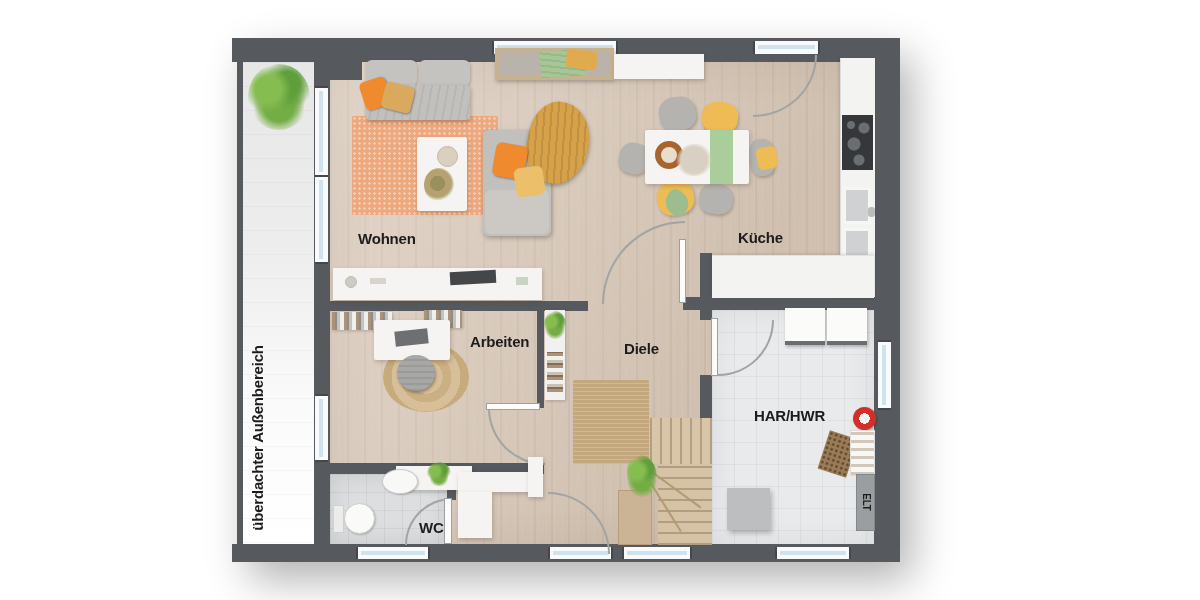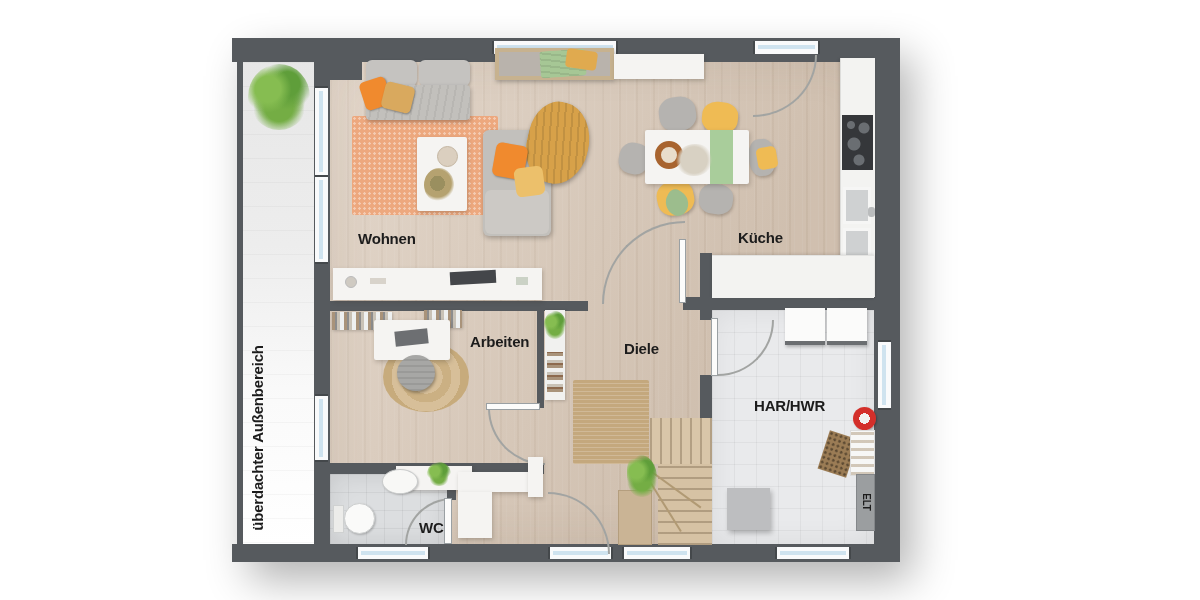--- a/index.html
+++ b/index.html
@@ -179,18 +179,18 @@
   <div class="a" style="left:382px;top:469px;width:36px;height:25px;border-radius:50%;background:#f8f8f6;border:1px solid #c9cbcb;box-sizing:border-box;box-shadow:1px 1px 2px rgba(0,0,0,.2);"></div>
   <div class="a" style="left:333px;top:505px;width:11px;height:28px;background:#ececea;border:1px solid #cfd1d1;box-sizing:border-box;"></div>
   <div class="a" style="left:344px;top:503px;width:31px;height:31px;border-radius:50%;background:#fafaf9;border:1px solid #cdcfcf;box-sizing:border-box;box-shadow:1px 1px 2px rgba(0,0,0,.2);"></div>
 
   <div class="plant" style="left:248px;top:64px;width:62px;height:66px;"></div>
 
   <div class="lbl" style="left:358px;top:230px;">Wohnen</div>
   <div class="lbl" style="left:738px;top:229px;">Küche</div>
   <div class="lbl" style="left:470px;top:333px;">Arbeiten</div>
   <div class="lbl" style="left:624px;top:340px;">Diele</div>
-  <div class="lbl" style="left:754px;top:397px;">HAR/HWR</div>
+  <div class="lbl" style="left:754px;top:407px;">HAR/HWR</div>
   <div class="lbl" style="left:419px;top:519px;">WC</div>
   <div class="lbl" style="left:866px;top:502px;font-size:10px;transform:translate(-50%,-50%) rotate(90deg);">ELT</div>
   <div class="lbl" style="left:257px;top:438px;font-size:15px;transform:translate(-50%,-50%) rotate(-90deg);">überdachter Außenbereich</div>
 
 </div>
 
 </body></html>

